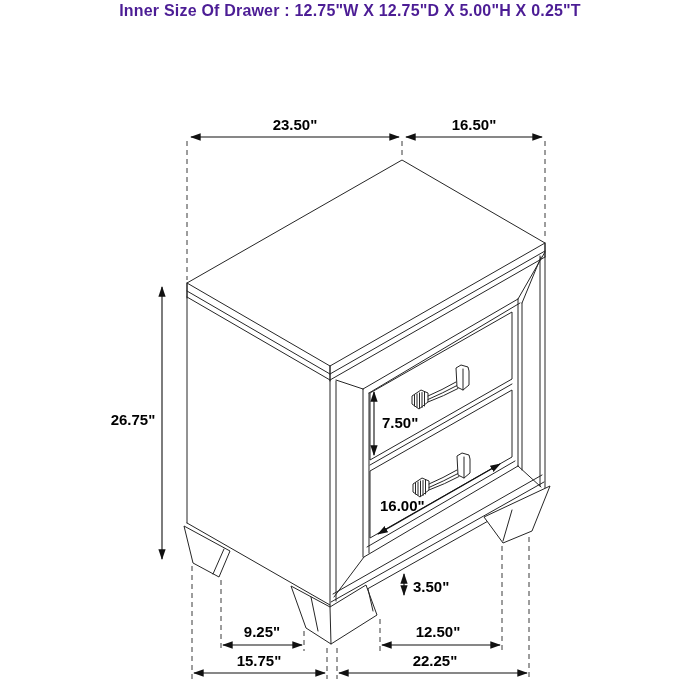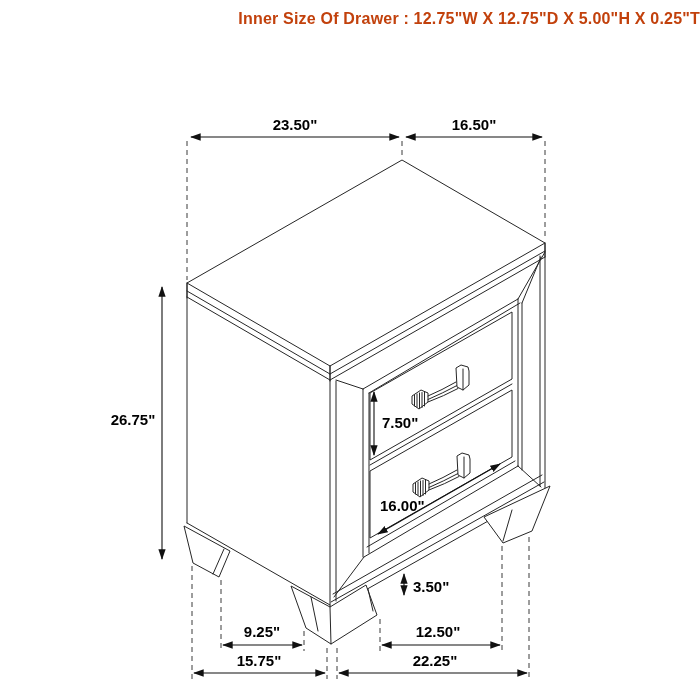--- a/index.html
+++ b/index.html
@@ -1,19 +1,19 @@
 <!DOCTYPE html>
 <html><head>
 <meta charset="utf-8">
 <style>
   html,body{margin:0;padding:0;background:#ffffff;}
   .page{position:relative;width:700px;height:700px;background:#ffffff;overflow:hidden;
         font-family:"Liberation Sans",sans-serif;}
-  .title{position:absolute;top:10px;left:0;width:700px;text-align:right;
-         font-size:16px;font-weight:bold;color:#c2410c;letter-spacing:.2px;}
+  .title{position:absolute;top:2px;left:0;width:700px;text-align:center;
+         font-size:16px;font-weight:bold;color:#4c1d95;letter-spacing:.2px;}
   svg{position:absolute;top:0;left:0;}
   .ln{stroke:#262626;stroke-width:1;fill:none;stroke-linecap:round;stroke-linejoin:round;}
   .fw{stroke:#262626;stroke-width:1;fill:#ffffff;stroke-linejoin:round;}
   .dash{stroke:#3a3a3a;stroke-width:1;fill:none;stroke-dasharray:5 4;}
   .dim{stroke:#111;stroke-width:1.1;fill:none;}
   .dimtxt{font-family:"Liberation Sans",sans-serif;font-size:15px;font-weight:bold;fill:#000;}
 </style>
 </head>
 <body>
 

